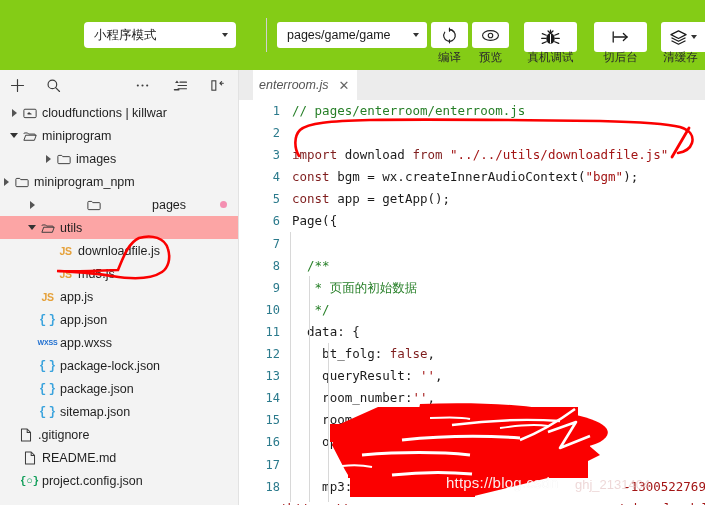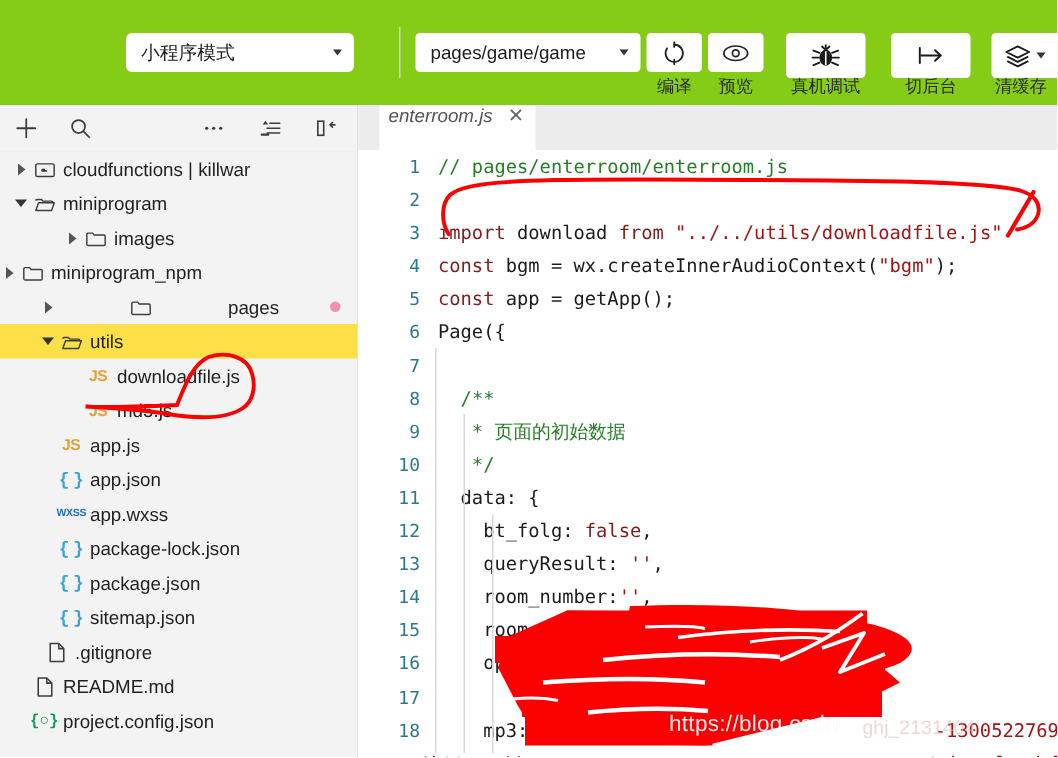--- a/index.html
+++ b/index.html
@@ -75,21 +75,21 @@
     cursor:default;
   }
   .tree{
     position:absolute;left:0;top:31px;width:238px;height:404px;
     overflow:hidden;background:#f3f3f3;
   }
   .row{
     position:relative;height:23px;display:flex;align-items:center;
     font-size:12.5px;color:#1f1f1f;white-space:nowrap;cursor:default;
   }
-  .row.sel{background:#fde047;}
+  .row.sel{background:#fca5a5;}
   .arrow{
     width:12px;height:23px;display:flex;align-items:center;justify-content:center;
     flex:0 0 12px;
   }
   .arrow i{display:block;width:0;height:0;}
   .arrow.closed i{border-top:4px solid transparent;border-bottom:4px solid transparent;border-left:5px solid #555;}
   .arrow.open i{border-left:4px solid transparent;border-right:4px solid transparent;border-top:5px solid #333;}
   .ico{
     width:19px;height:23px;display:flex;align-items:center;justify-content:center;
     flex:0 0 19px;margin-right:3px;
@@ -111,21 +111,21 @@
   .editor{
     position:absolute;left:239px;top:70px;width:466px;height:435px;
     background:#ffffff;
   }
   .tabbar{
     position:absolute;left:0;top:0;width:466px;height:30px;
     background:#ececec;border-bottom:1px solid #e2e2e2;
   }
   .tab{
     position:absolute;left:14px;top:0;height:30px;
-    display:flex;align-items:flex-start;padding:0 8px 0 6px;
+    display:flex;align-items:center;padding:0 8px 0 6px;
     background:#ffffff;cursor:default;
   }
   .tab-name{
     font-size:12.5px;font-style:italic;color:#555;margin-right:10px;
   }
   .tab-close{
     font-size:13px;color:#666;line-height:1;cursor:default;
   }
   .code-wrap{
     position:absolute;left:0;top:30px;width:466px;height:405px;overflow:hidden;
@@ -402,21 +402,21 @@
           </span>
           <span class="lbl-txt">package.json</span>
         </div>
         <div class="row" style="padding-left: 26px;">
           <span class="arrow"></span>
           <span class="ico">
             <span class="json-badge">{ }</span>
           </span>
           <span class="lbl-txt">sitemap.json</span>
         </div>
-        <div class="row" style="padding-left: 16px; align-items: center;">
+        <div class="row" style="padding-left: 4px; align-items: center;">
           <span class="arrow"></span>
           <span class="ico">
             <svg width="12" height="14" viewBox="0 0 13 15">
               <path d="M1.6 1h6.2l3.6 3.6V14H1.6z" fill="none" stroke="#3c3c3c" stroke-width="1.1" stroke-linejoin="round"></path>
               <path d="M7.8 1v3.7h3.6" fill="none" stroke="#3c3c3c" stroke-width="1.1"></path>
             </svg>
           </span>
           <span class="lbl-txt">.gitignore</span>
         </div>
         <div class="row" style="padding-left: 8px;">

